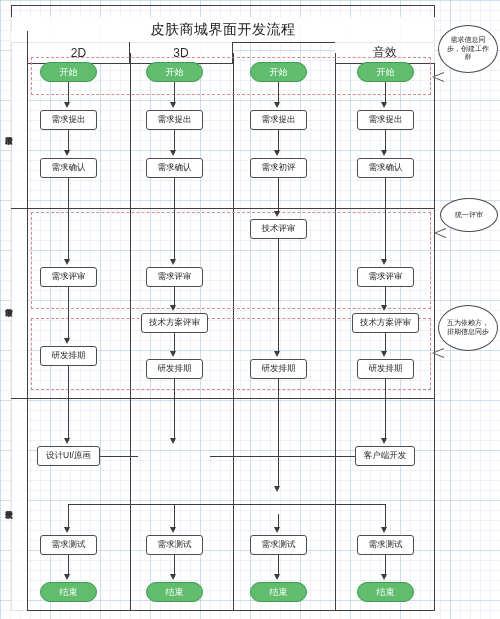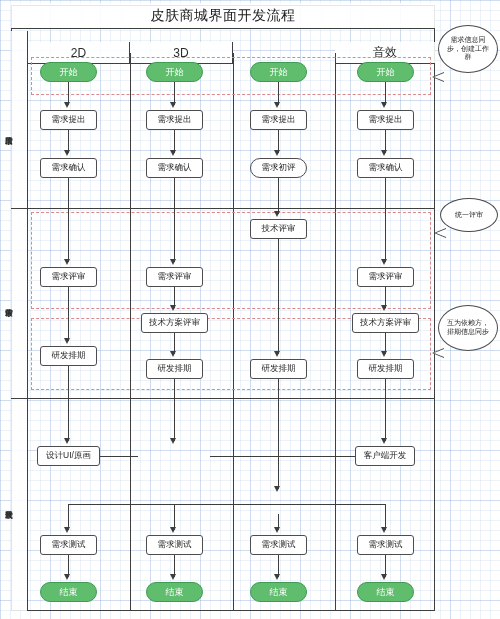--- a/index.html
+++ b/index.html
@@ -21,21 +21,21 @@
       linear-gradient(to bottom, rgba(120,160,210,.26) 1px, transparent 1px);
     background-size:10px 10px,10px 10px,50px 50px,50px 50px;
   }
   #sheet{position:absolute;left:0;top:0;width:500px;height:619px;}
 
   .frame{
     position:absolute;left:11px;top:5px;width:424px;height:606px;
     border:1.6px solid #3f3f3f;background:transparent;box-sizing:border-box;
   }
   .title{
-    position:absolute;left:11px;top:3px;width:424px;height:26px;
+    position:absolute;left:11px;top:17px;width:424px;height:26px;
     border-bottom:1.6px solid #3f3f3f;box-sizing:border-box;
     display:flex;align-items:center;justify-content:center;
     font-size:14px;color:#1b1b1b;letter-spacing:.5px;
     background:rgba(255,255,255,.88);
   }
   .hdr{
     position:absolute;top:42px;height:22px;
     border-bottom:1.4px solid #3f3f3f;box-sizing:border-box;
     display:flex;align-items:center;justify-content:center;
     font-size:12px;color:#2b2b2b;background:rgba(255,255,255,.88);
@@ -199,21 +199,21 @@
   <div class="arrow" style="left:170.4px;top:574px;"></div>
   <div class="node term" style="left:146px;top:582px;width:57px;height:20px;">结束</div>
 
   <div class="node term" style="left:250px;top:62px;width:57px;height:20px;">开始</div>
   <div class="vline" style="left:278px;top:82px;height:23px;"></div>
   <div class="arrow" style="left:274.4px;top:102px;"></div>
   <div class="node" style="left:250px;top:110px;width:57px;height:20px;">需求提出</div>
 
   <div class="vline" style="left:278px;top:130px;height:23px;"></div>
   <div class="arrow" style="left:274.4px;top:150px;"></div>
-  <div class="node" style="left:250px;top:158px;width:57px;height:20px;border-radius:10px;">需求初评</div>
+  <div class="node" style="left:250px;top:158px;width:57px;height:20px;">需求初评</div>
 
   <div class="vline" style="left:278px;top:178px;height:36px;"></div>
   <div class="arrow" style="left:274.4px;top:211px;"></div>
   <div class="node" style="left:250px;top:219px;width:57px;height:20px;">技术评审</div>
 
   <div class="vline" style="left:278px;top:239px;height:115px;"></div>
   <div class="arrow" style="left:274.4px;top:351px;"></div>
   <div class="node" style="left:250px;top:359px;width:57px;height:20px;">研发排期</div>
 
   <div class="vline" style="left:278px;top:379px;height:110px;"></div>

